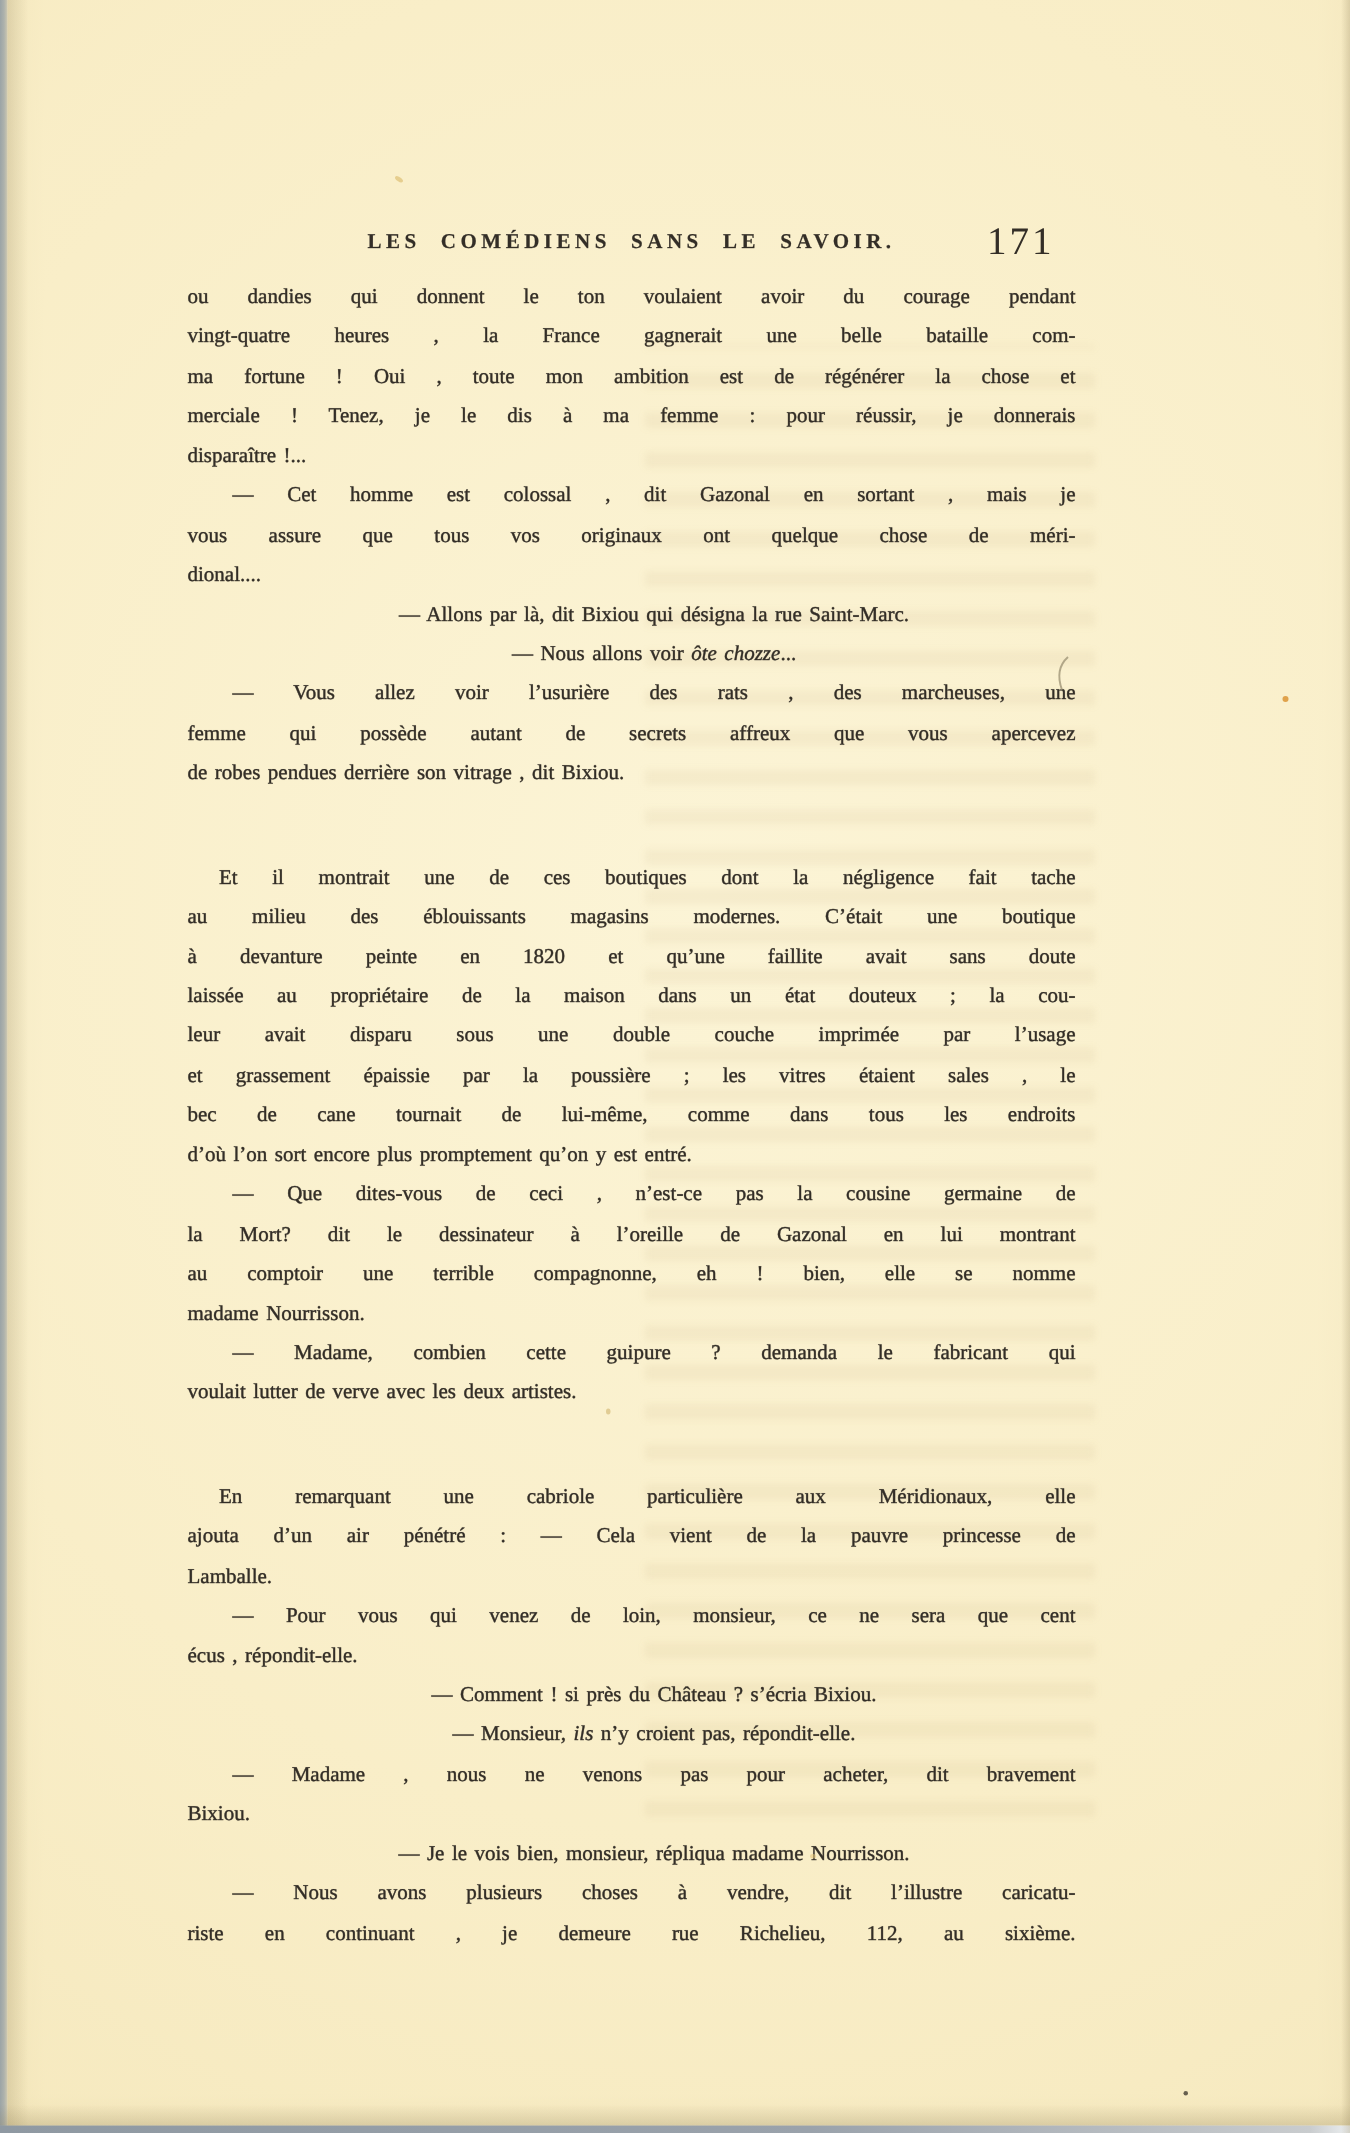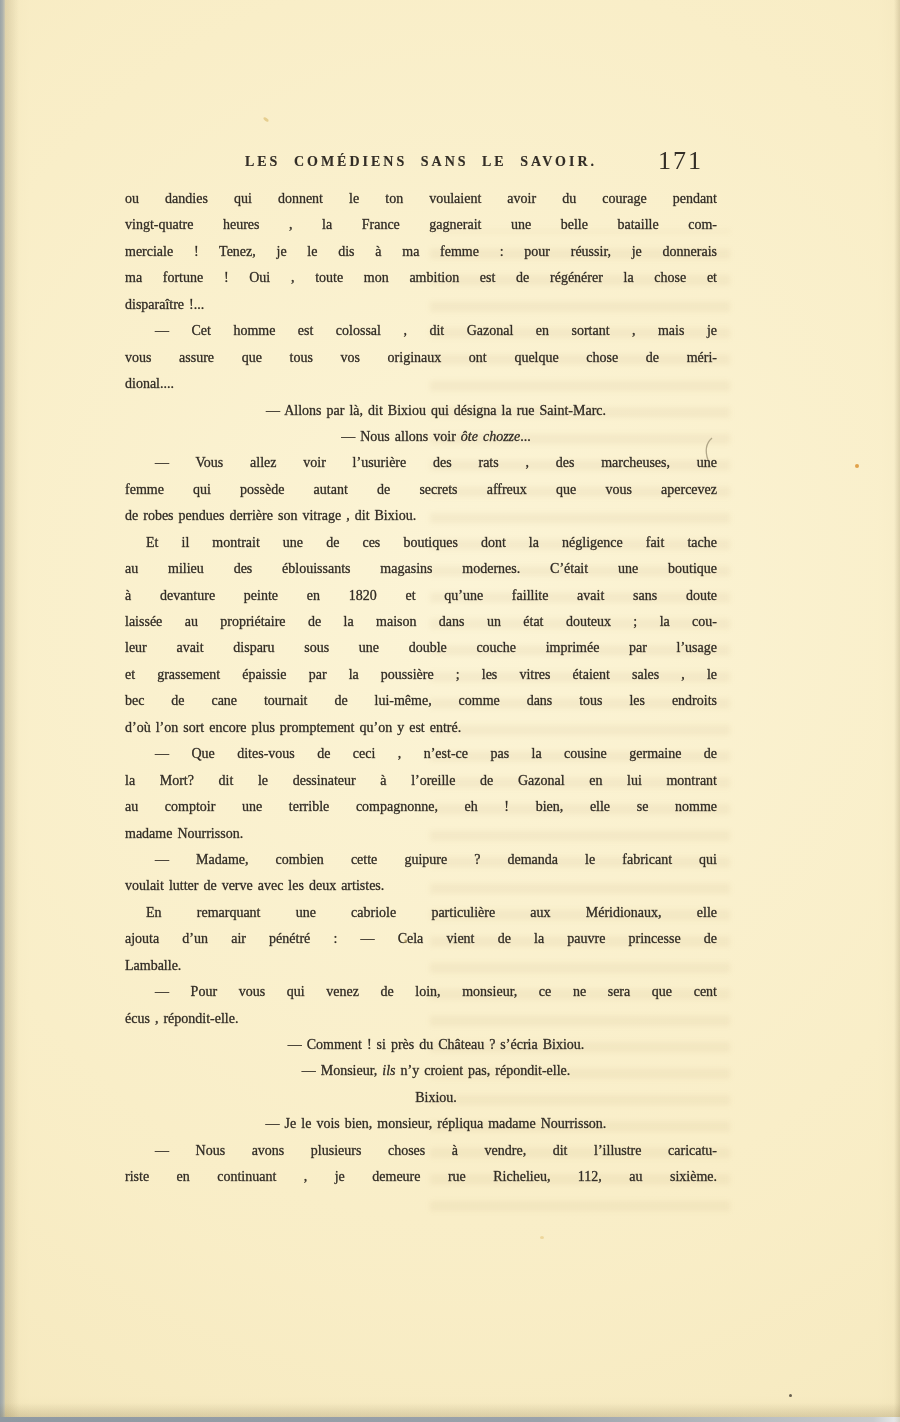--- a/index.html
+++ b/index.html
@@ -78,21 +78,21 @@
     text-align: left;
     word-spacing: 1.5px;
     white-space: nowrap;
   }
   .line.just {
     white-space: normal;
     text-align: justify;
     text-align-last: justify;
   }
   .para.dialogue .line:first-child { text-indent: 30px; text-align: center; }
-  .para.narrative .line:first-child { text-indent: 21px; }
+  .para.narrative .line:first-child { text-indent: 21px; margin-top: 43px; }
   .it { font-style: italic; }
 
   
   .margin-mark { position: absolute; left: 700px; top: 436px; width: 16px; height: 26px; }
   .speck { position: absolute; border-radius: 50%; }
   .speck.s1 { left: 855px; top: 464px; width: 4px; height: 4px; background: #d98f2b; opacity: .8; }
   .speck.s2 { left: 789px; top: 1394px; width: 3px; height: 3px; background: #4e463a; opacity: .85; }
   .speck.s3 { left: 263px; top: 118px; width: 6px; height: 3px; background: #d9b765; opacity: .6; transform: rotate(35deg); }
   .speck.s4 { left: 540px; top: 1236px; width: 4px; height: 3px; background: #e3c276; opacity: .55; }
   .speck.s5 { left: 404px; top: 939px; width: 3px; height: 4px; background: #c8a75a; opacity: .5; }
@@ -106,22 +106,22 @@
 
   <div class="running-head">
     <div class="head-title">LES COMÉDIENS SANS LE SAVOIR.</div>
     <div class="head-number">171</div>
   </div>
 
   <div class="text-block">
       <div class="para none">
         <div class="line just"><span>ou dandies qui donnent le ton voulaient avoir du courage pendant</span></div>
         <div class="line just"><span>vingt-quatre heures , la France gagnerait une belle bataille com-</span></div>
+        <div class="line just"><span>ma fortune ! Oui , toute mon ambition est de régénérer la chose et</span></div>
         <div class="line just"><span>merciale ! Tenez, je le dis à ma femme : pour réussir, je donnerais</span></div>
-        <div class="line just"><span>ma fortune ! Oui , toute mon ambition est de régénérer la chose et</span></div>
         <div class="line"><span>disparaître !...</span></div>
       </div>
       <div class="para dialogue">
         <div class="line just"><span>— Cet homme est colossal , dit Gazonal en sortant , mais je</span></div>
         <div class="line just"><span>vous assure que tous vos originaux ont quelque chose de méri-</span></div>
         <div class="line"><span>dional....</span></div>
       </div>
       <div class="para dialogue">
         <div class="line"><span>— Allons par là, dit Bixiou qui désigna la rue Saint-Marc.</span></div>
       </div>
@@ -162,20 +162,21 @@
         <div class="line just"><span>— Pour vous qui venez de loin, monsieur, ce ne sera que cent</span></div>
         <div class="line"><span>écus , répondit-elle.</span></div>
       </div>
       <div class="para dialogue">
         <div class="line"><span>— Comment ! si près du Château ? s’écria Bixiou.</span></div>
       </div>
       <div class="para dialogue">
         <div class="line"><span>— Monsieur, </span><span class="it">ils</span><span> n’y croient pas, répondit-elle.</span></div>
       </div>
       <div class="para dialogue">
+        <div class="line just"><span>— Madame , nous ne venons pas pour acheter, dit bravement</span></div>
         <div class="line"><span>Bixiou.</span></div>
       </div>
       <div class="para dialogue">
         <div class="line"><span>— Je le vois bien, monsieur, répliqua madame Nourrisson.</span></div>
       </div>
       <div class="para dialogue">
         <div class="line just"><span>— Nous avons plusieurs choses à vendre, dit l’illustre caricatu-</span></div>
         <div class="line just"><span>riste en continuant , je demeure rue Richelieu, 112, au sixième.</span></div>
       </div>
     </div>

